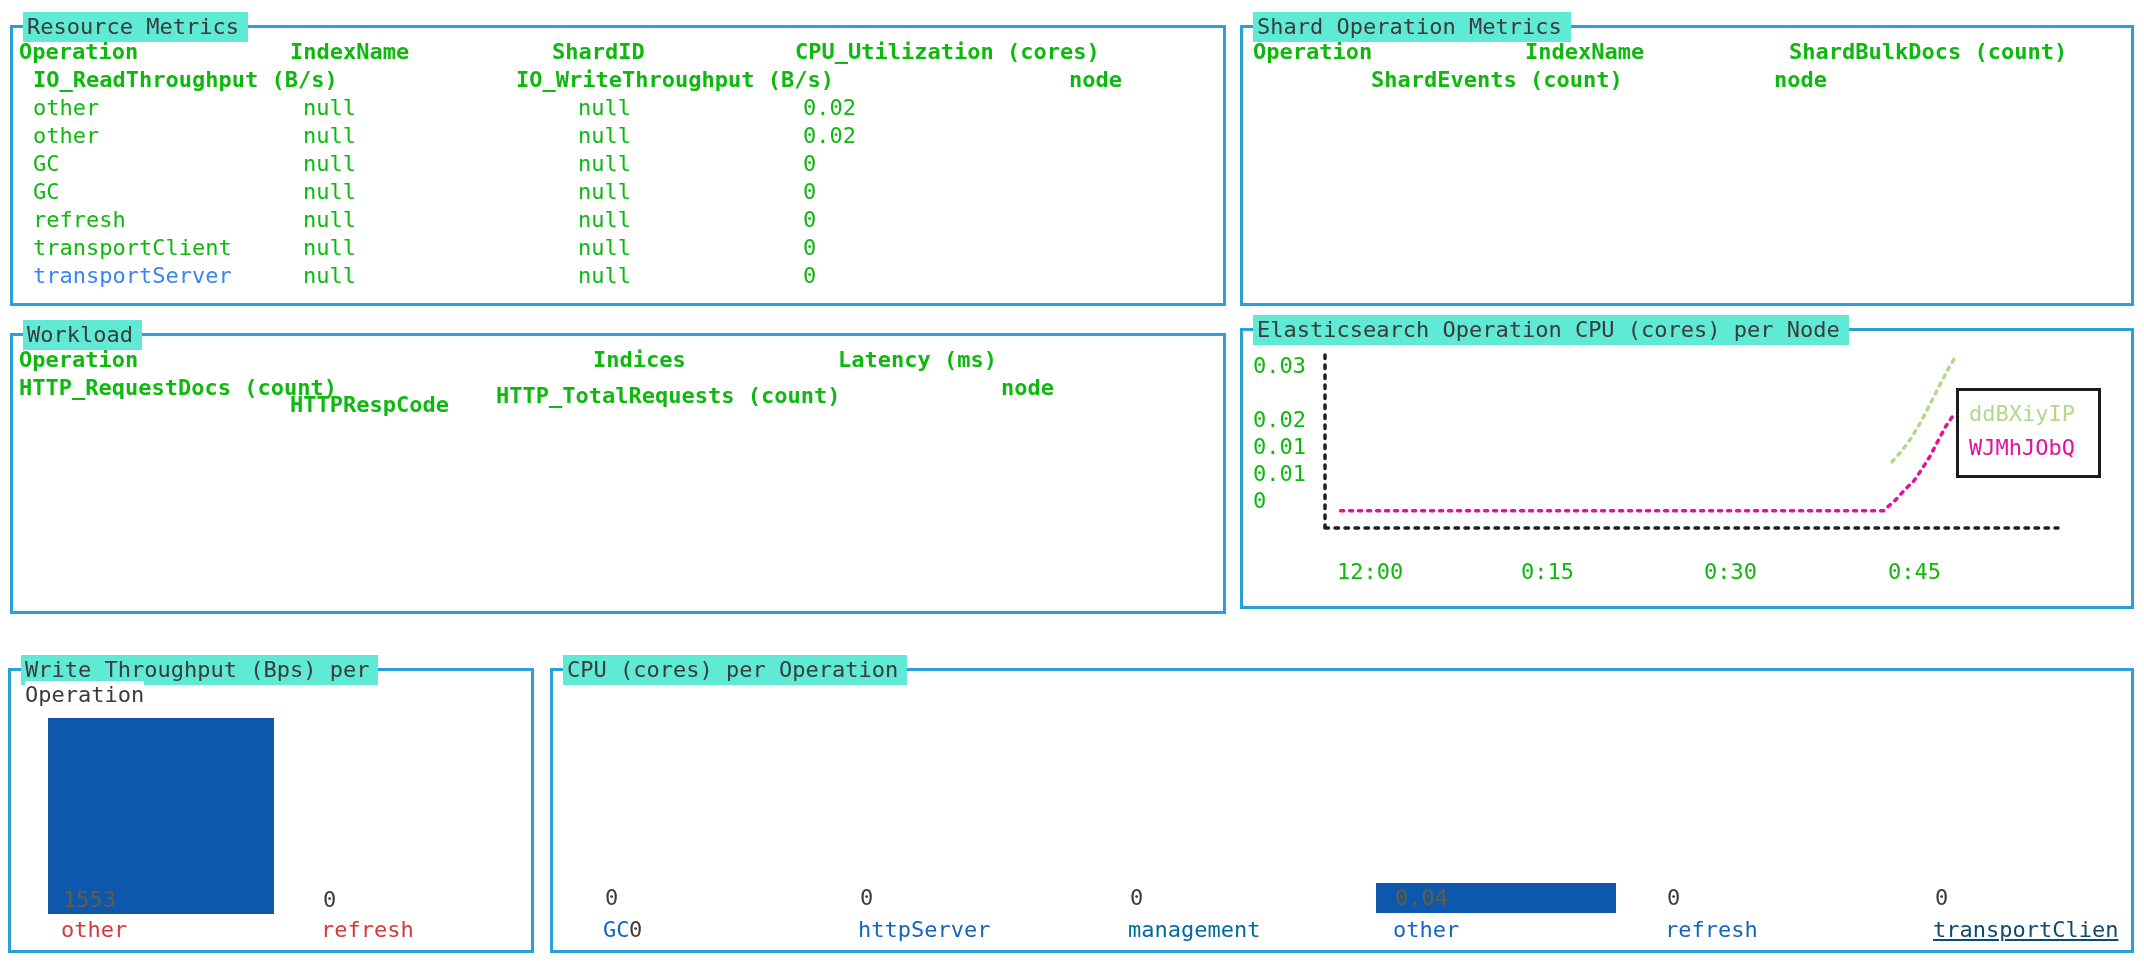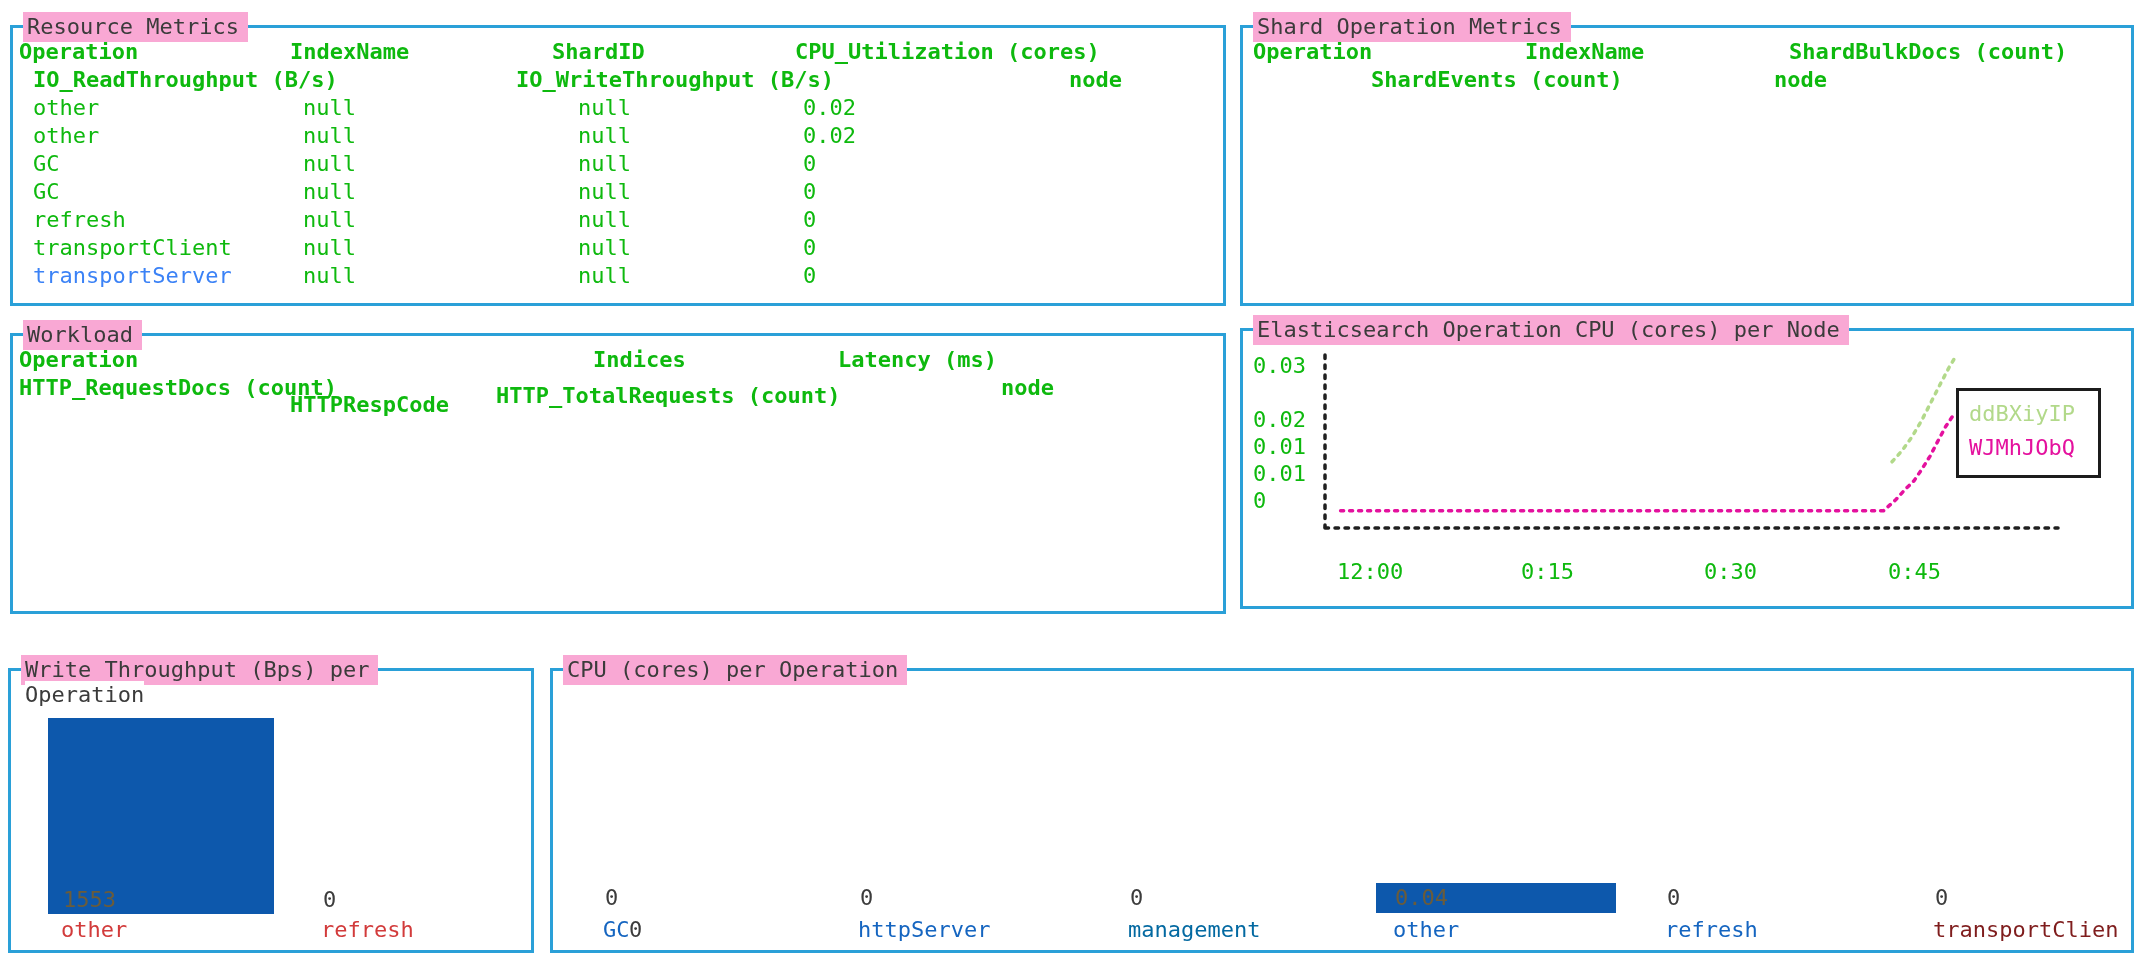--- a/index.html
+++ b/index.html
@@ -1,19 +1,19 @@
 <!DOCTYPE html>
 <html><head>
 <meta charset="utf-8">
 <style>
   html,body{margin:0;padding:0;background:#ffffff;}
   #stage{position:relative;width:2144px;height:966px;background:#ffffff;overflow:hidden;
          font-family:"DejaVu Sans Mono","Liberation Mono",monospace;font-size:22px;}
   .panel{position:absolute;border:3px solid #2aa0d8;box-sizing:border-box;background:#ffffff;}
-  .ptitle{position:absolute;top:-16px;left:10px;background:#f9a8d4;padding:0 9px 0 4px;
+  .ptitle{position:absolute;top:-16px;left:10px;background:#5eead4;padding:0 9px 0 4px;
           color:#3b3b3b;white-space:pre;line-height:30px;z-index:3;}
   .ptitle2{position:absolute;top:10px;left:14px;background:#ffffff;color:#3b3b3b;
            white-space:pre;line-height:28px;z-index:3;}
   .body{position:absolute;left:0;top:0;right:0;bottom:0;}
   .cell{position:absolute;white-space:pre;line-height:26px;}
   .bar{position:absolute;background:#0d58ac;}
   .legend{position:absolute;background:#ffffff;border:3px solid #1c1c1c;z-index:4;
           padding:6px 12px 4px 10px;line-height:34px;white-space:pre;}
   svg{position:absolute;left:0;top:0;}
 </style>
@@ -130,17 +130,17 @@
         <span class="cell" style="left: 307px; top: 214px; color: rgb(60, 60, 60);">0</span>
         <span class="cell" style="left: 305px; top: 246px; color: rgb(21, 101, 192);">httpServer</span>
         <span class="cell" style="left: 577px; top: 214px; color: rgb(60, 60, 60);">0</span>
         <span class="cell" style="left: 575px; top: 246px; color: #0369a1;">management</span>
         <div class="bar" style="left: 823px; width: 240px; top: 212px; height: 30px; background: rgb(13, 88, 172);"></div>
         <span class="cell" style="left: 842px; top: 214px; color: rgb(107, 92, 58);">0.04</span>
         <span class="cell" style="left: 840px; top: 246px; color: rgb(21, 101, 192);">other</span>
         <span class="cell" style="left: 1114px; top: 214px; color: rgb(60, 60, 60);">0</span>
         <span class="cell" style="left: 1112px; top: 246px; color: rgb(21, 101, 192);">refresh</span>
         <span class="cell" style="left: 1382px; top: 214px; color: rgb(60, 60, 60);">0</span>
-        <span class="cell" style="left: 1380px; top: 246px; color: #7f1d1d;">transportClien</span>
+        <span class="cell" style="left: 1380px; top: 246px; color: #0c4a6e; text-decoration: underline;">transportClien</span>
       </div>
   </section>
 
 </div>
 
 </body></html>

